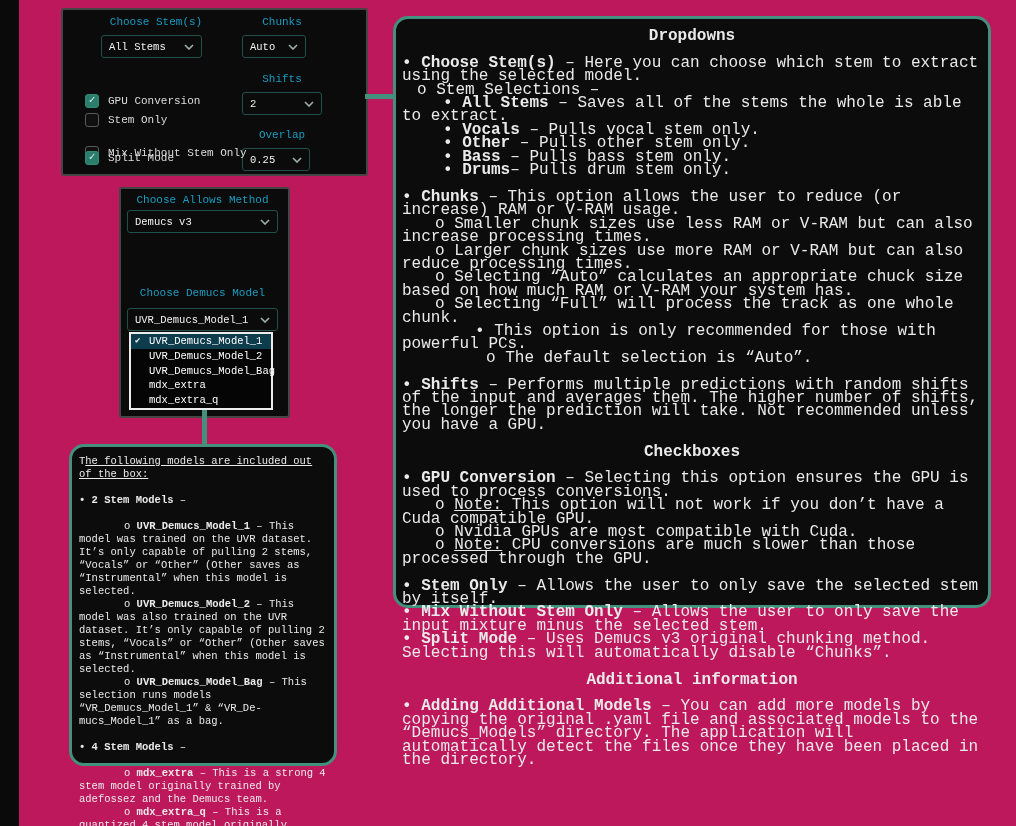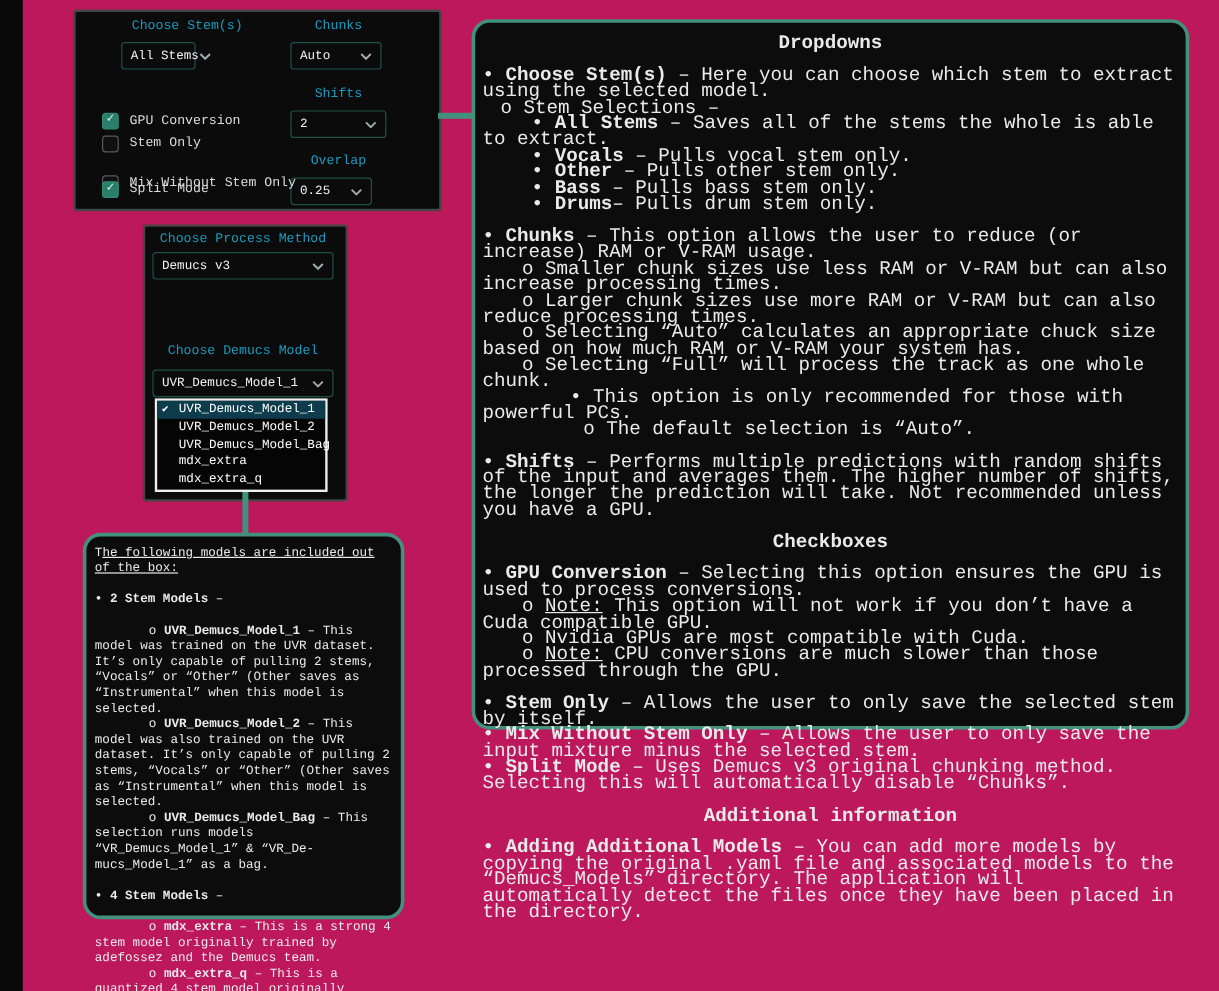--- a/index.html
+++ b/index.html
@@ -44,29 +44,29 @@
   #info-box .para{min-height:13.4px;}
   .para.heading{font-weight:bold;}
 </style>
 </head>
 <body>
 
 <div class="stage">
 
   <div class="gray-panel" id="options-panel">
     <div class="cyan-label" style="left:28px;top:6px;width:130px;">Choose Stem(s)</div>
-    <div class="dd" style="left:38px;top:25px;width:62px;">
+    <div class="dd" style="left:38px;top:25px;width:101px;">
       <span class="dd-val">All Stems</span>
       <svg class="chev" width="10" height="6" viewBox="0 0 10 6">
           <polyline points="1,1 5,5 9,1"></polyline>
         </svg>
     </div>
 
     <div class="cyan-label" style="left:179px;top:6px;width:80px;">Chunks</div>
-    <div class="dd" style="left:179px;top:25px;width:76px;text-align:center;">
+    <div class="dd" style="left:179px;top:25px;width:64px;text-align:center;">
       <span class="dd-val">Auto</span>
       <svg class="chev" width="10" height="6" viewBox="0 0 10 6">
           <polyline points="1,1 5,5 9,1"></polyline>
         </svg>
     </div>
 
     <div class="cyan-label" style="left:179px;top:63px;width:80px;">Shifts</div>
     <div class="dd" style="left:179px;top:82px;width:80px;">
       <span class="dd-val">2</span>
       <svg class="chev" width="10" height="6" viewBox="0 0 10 6">
@@ -98,21 +98,21 @@
     </div>
     <div class="cbrow" style="left:22px;top:139px;">
       <span class="cb checked">
           <span class="tick">✓</span>
         </span>
       <span class="cblabel">Split Mode</span>
     </div>
   </div>
 
   <div class="gray-panel" id="method-panel">
-    <div class="cyan-label" style="left:0;top:5px;width:163px;">Choose Process Method</div>
+    <div class="cyan-label" style="left:0;top:5px;width:163px;">Choose Allows Method</div>
     <div class="dd" style="left:6px;top:21px;width:151px;">
       <span class="dd-val">Demucs v3</span>
       <svg class="chev" width="10" height="6" viewBox="0 0 10 6">
           <polyline points="1,1 5,5 9,1"></polyline>
         </svg>
     </div>
     <div class="cyan-label" style="left:0;top:98px;width:163px;">Choose Demucs Model</div>
     <div class="dd" style="left:6px;top:119px;width:151px;">
       <span class="dd-val">UVR_Demucs_Model_1</span>
       <svg class="chev" width="10" height="6" viewBox="0 0 10 6">

